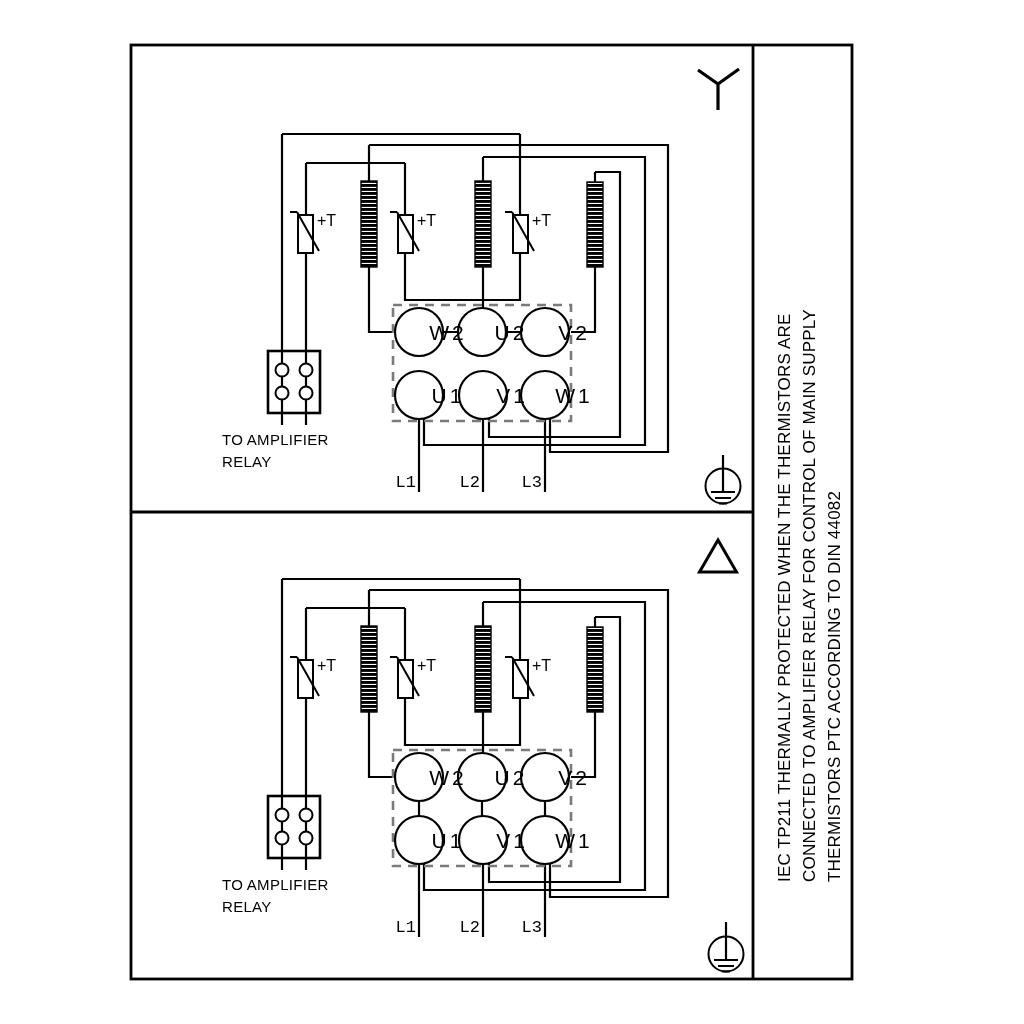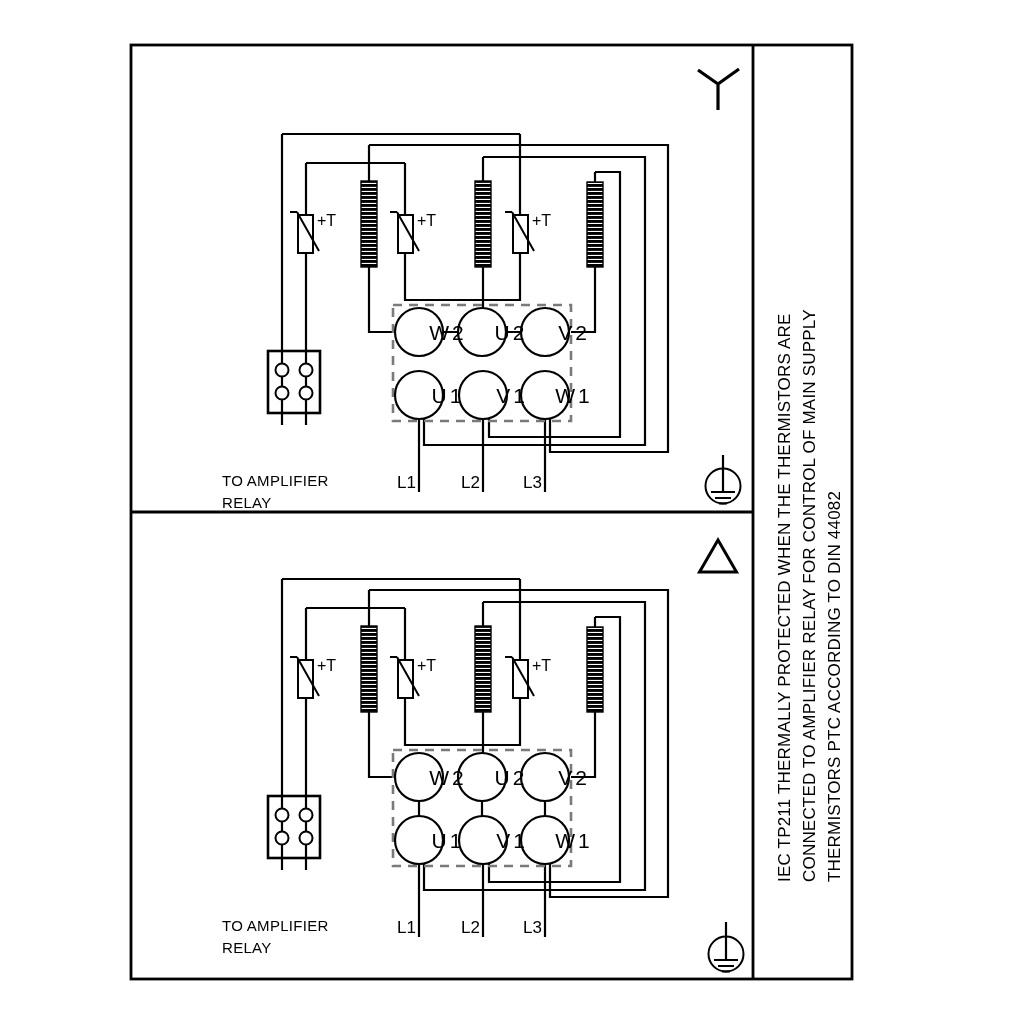--- a/index.html
+++ b/index.html
@@ -2,23 +2,23 @@
 <html><head>
 <meta charset="utf-8">
 <style>
   html,body{margin:0;padding:0;background:#ffffff;}
   #stage{position:relative;width:1024px;height:1024px;background:#ffffff;
          font-family:"Liberation Sans",sans-serif;color:#000;overflow:hidden;}
   #stage svg{position:absolute;left:0;top:0;}
   .txt{position:absolute;white-space:nowrap;color:#000;}
   .term{width:48px;height:48px;display:flex;align-items:center;justify-content:center;
         font-size:21px;letter-spacing:3px;line-height:1;margin-left:29px;}
-  .phase{width:30px;height:20px;font-size:17px;text-align:right;line-height:20px;}
+  .phase{width:30px;height:20px;font-size:17px;text-align:right;line-height:20px;font-family:Liberation Mono, monospace;}
   .ptc{font-size:16px;line-height:18px;}
-  .cap{font-size:15px;letter-spacing:0.3px;line-height:18px;margin-top:41px;}
+  .cap{font-size:15px;letter-spacing:0.3px;line-height:18px;}
   .side{font-size:17px;line-height:19px;letter-spacing:0.2px;
         transform:rotate(-90deg);transform-origin:0 0;}
 </style>
 </head>
 <body>
 
 <div id="stage">
 
 <svg width="1024" height="1024" viewBox="0 0 1024 1024">
   <defs>

